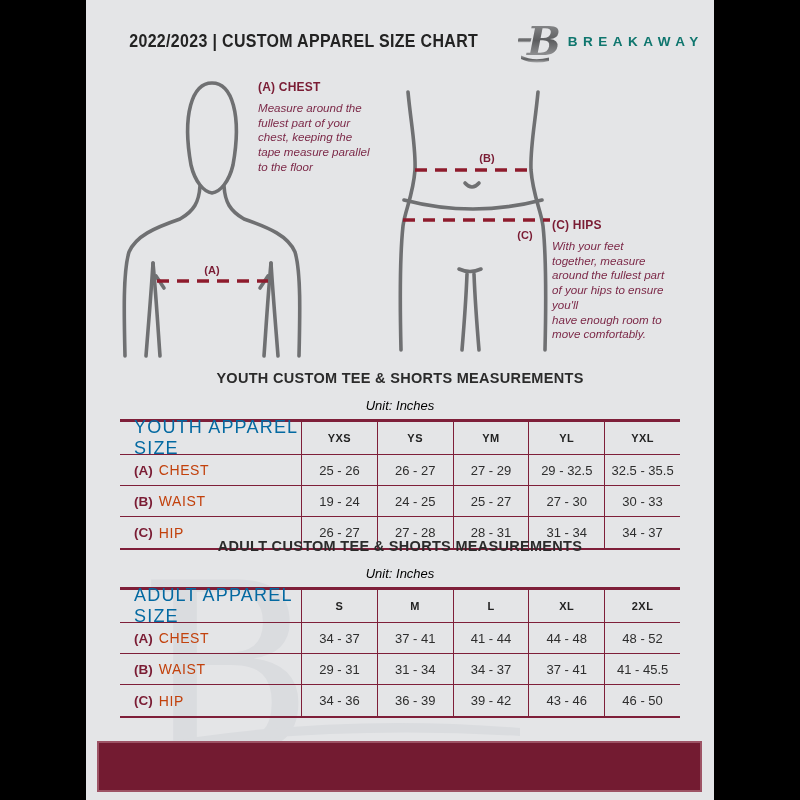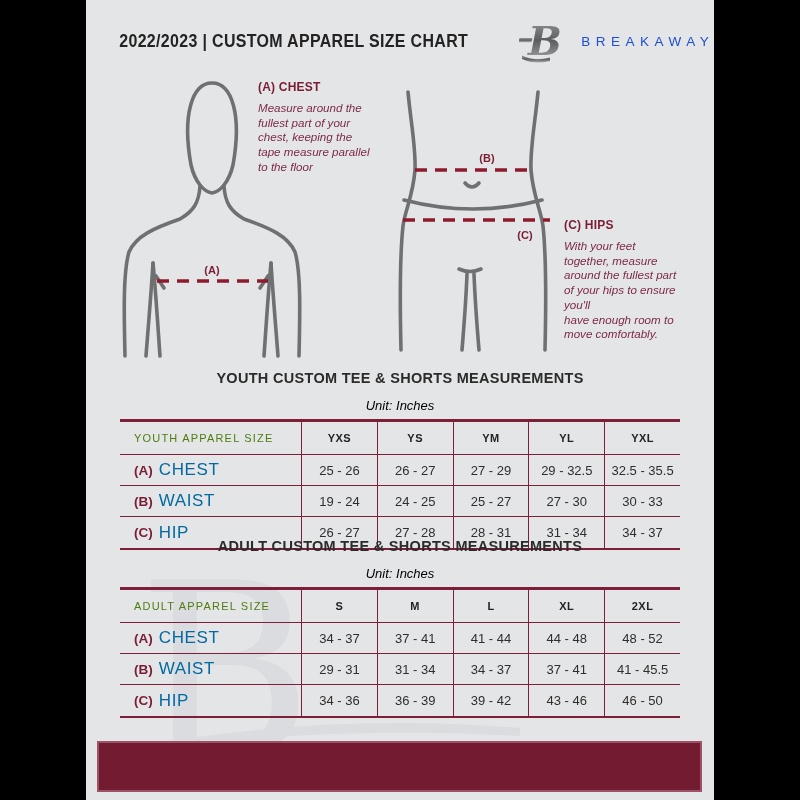--- a/index.html
+++ b/index.html
@@ -13,43 +13,43 @@
   .side-bar.left { left:0; } .side-bar.right { right:0; }
 
   .page {
     position:absolute; left:86px; top:0; width:628px; height:800px;
     background:var(--bg,#E4E5E7);
   }
 
   
   .header {
     position:absolute; top:0; left:0; right:0; height:82px; z-index:2;
-    display:flex; align-items:center; justify-content:center; gap:18px;
+    display:flex; align-items:center; justify-content:center; gap:6px;
   }
   .header-title {
     font-size:19px; font-weight:bold; color:#232323; letter-spacing:0.4px;
     transform:scaleX(0.84); white-space:nowrap;
   }
   .logo-mark { width:44px; height:46px; flex:0 0 auto; }
   .brand-wordmark {
-    font-size:13.5px; font-weight:normal; color:#1d4ed8; letter-spacing:5.5px; white-space:nowrap;
+    font-size:13.5px; font-weight:bold; color:#0f766e; letter-spacing:5.5px; white-space:nowrap;
   }
 
   
   .fig { position:absolute; z-index:1; }
   .fig-chest { left:26px; top:70px; }
   .fig-waist { left:302px; top:86px; }
   .ol { fill:none; stroke:var(--figure,#6F7072); stroke-width:3.6; stroke-linecap:round; }
   .dl { fill:none; stroke:var(--dash,#8E1B2D); stroke-width:3.4; stroke-dasharray:12 8; }
   .mk { font-family:"Liberation Sans",sans-serif; font-size:11px; font-weight:bold; fill:var(--accent,#7A1C34); }
 
   .guide-text { position:absolute; z-index:1; }
   .guide-chest { left:172px; top:80px;  width:160px; }
   .guide-waist { left:470px; top:82px;  width:160px; }
-  .guide-hips  { left:478px; top:218px; width:162px; }
+  .guide-hips  { left:466px; top:218px; width:162px; }
   .guide-heading {
     font-size:12px; font-weight:bold; color:var(--accent,#7A1C34);
     letter-spacing:0.2px; margin-bottom:7px;
   }
   .guide-body {
     font-size:11.6px; font-style:italic; color:var(--para,#7C2948);
     line-height:1.27; white-space:pre-line;
   }
 
   
@@ -66,24 +66,24 @@
   .st-cell {
     display:flex; align-items:center; justify-content:center;
     border-bottom:1.5px solid var(--border,#7E1F39);
     font-size:13px; color:#2e2e2e; background:transparent;
   }
   .st-cell.hdr { height:33px; }
   .st-cell.rowc { height:31px; }
   .st-cell.vline { border-left:1.6px solid var(--border,#7E1F39); }
   .st-cell.col-first { justify-content:flex-start; padding-left:14px; }
   .st-cell:nth-last-child(-n+6) { border-bottom:none; }
-  .col-header-label { font-size:11px; letter-spacing:1.2px; color:#4d7c0f; }
+  .col-header-label { font-size:18px; letter-spacing:1.2px; color:#0369a1; }
   .size-hdr { font-weight:bold; font-size:11px; color:#222; letter-spacing:0.5px; }
   .row-marker { font-weight:bold; color:var(--accent,#7A1C34); font-size:13.5px; margin-right:6px; }
-  .row-label  { font-size:17px; color:#0369a1; letter-spacing:0.6px; }
+  .row-label  { font-size:14px; color:#c2410c; letter-spacing:0.6px; }
 
   
   .watermark {
     position:absolute; left:52px; top:552px; z-index:0;
     font-family:"DejaVu Serif", serif; font-size:238px; line-height:1;
     color:var(--watermark,#DADCDF); user-select:none;
   }
   .watermark-swoosh { position:absolute; left:54px; top:712px; z-index:0; }
   .watermark-swoosh path { fill:var(--watermark,#DADCDF); }
 

